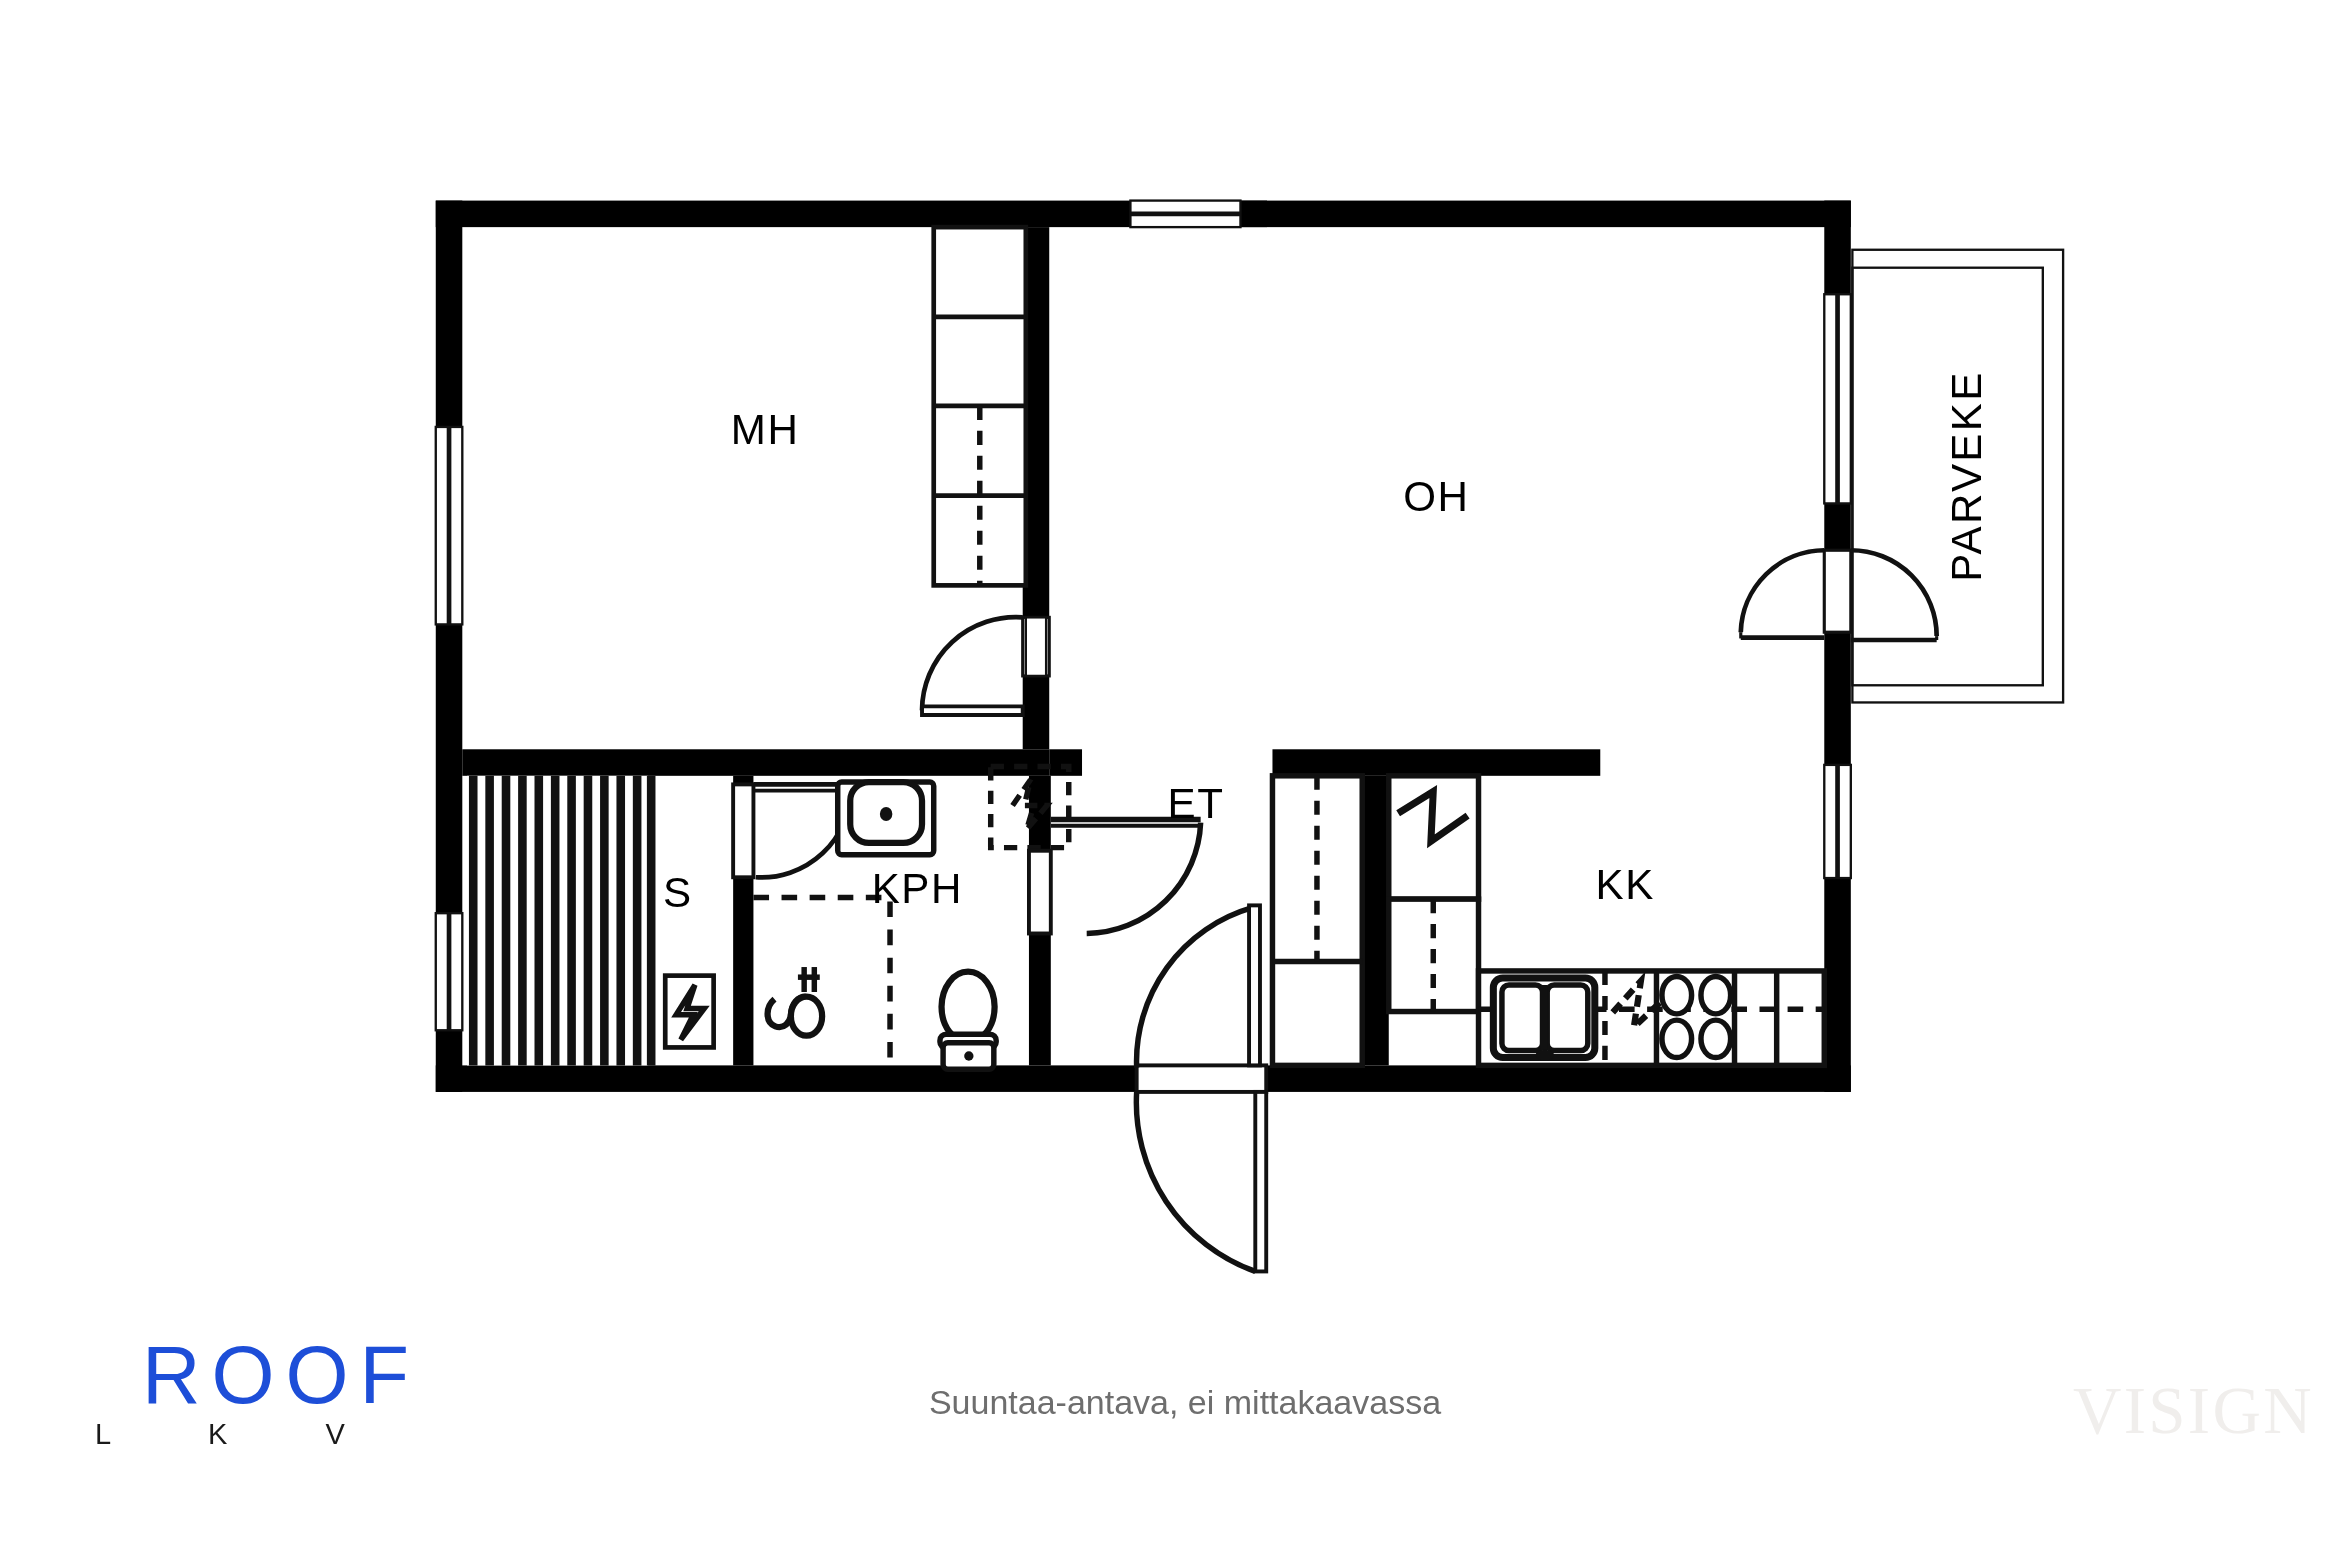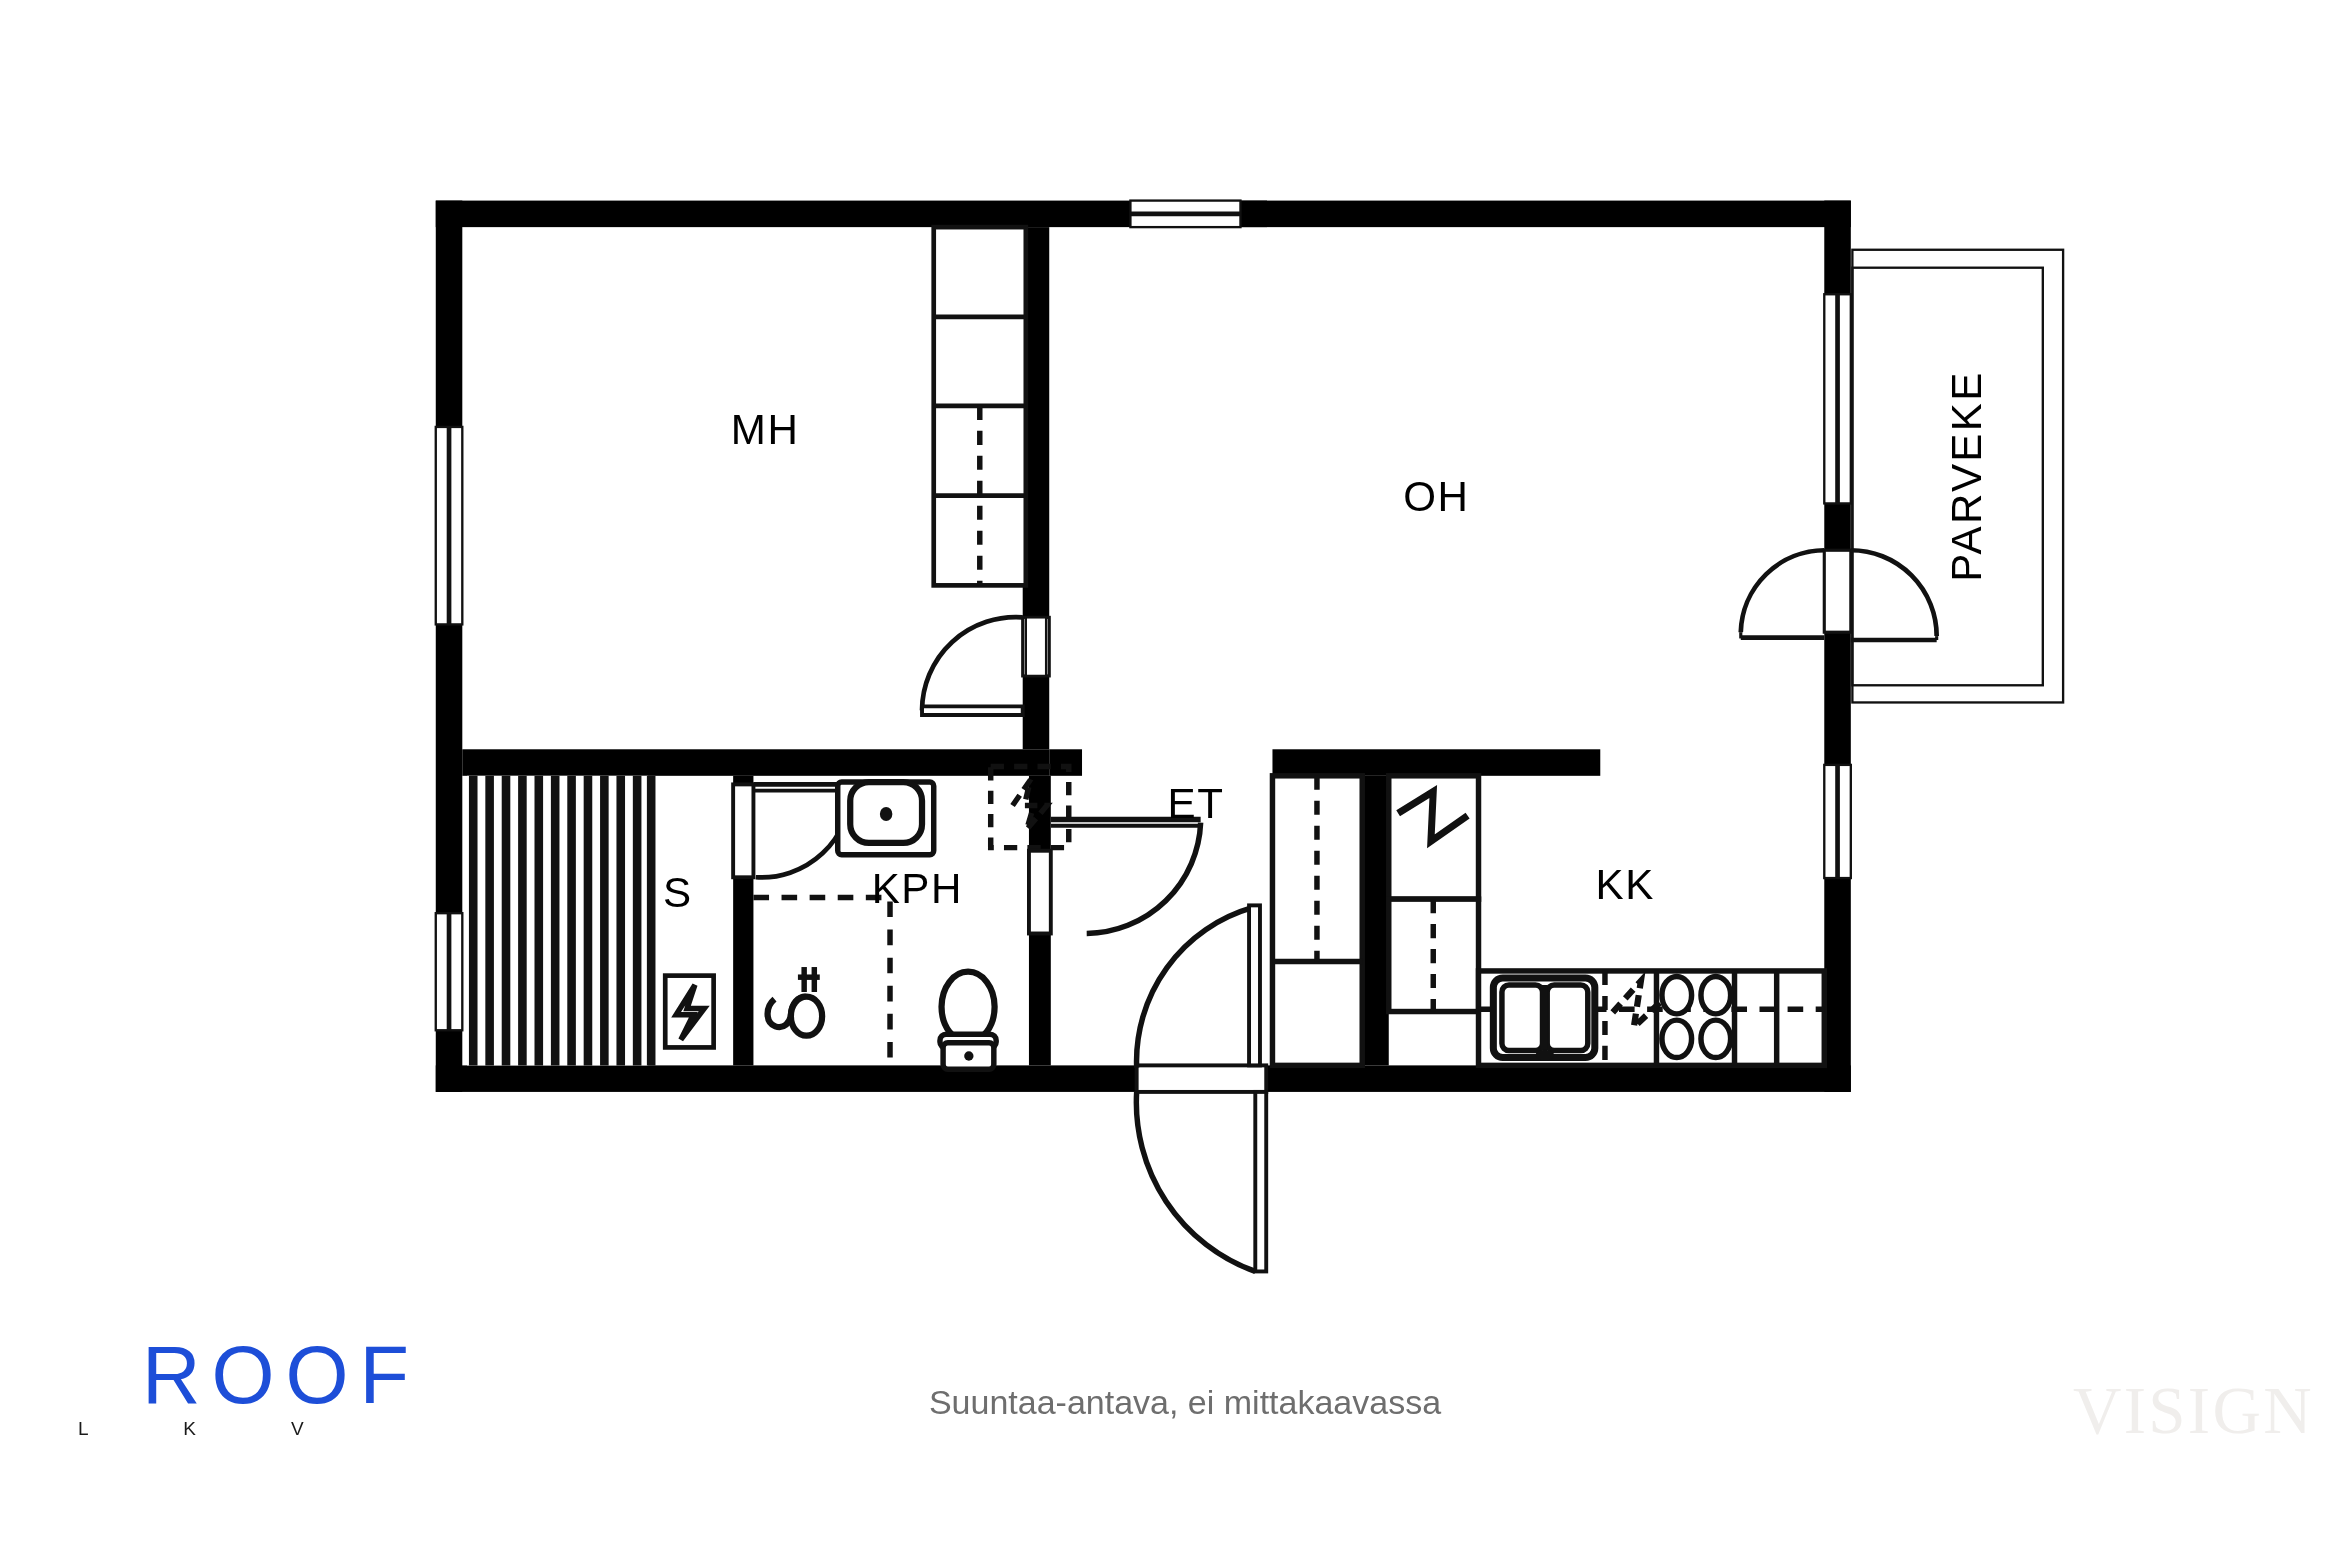--- a/index.html
+++ b/index.html
@@ -46,23 +46,23 @@
     font-family:"Liberation Sans", sans-serif;
     font-size:81px;
     letter-spacing:11px;
     color:#1d4ed8;
     line-height:81px;
     font-weight:400;
     text-align:right;
   }
   #logo .lkv{
     margin-top:1.6px;
-    margin-left:17px;
-    font-family:"Liberation Sans", sans-serif;
-    font-size:19px;
+    margin-left:34px;
+    font-family:"Liberation Sans", sans-serif;
+    font-size:29px;
     letter-spacing:45px;
     color:#1a1a1a;
   }
 
   
   #watermark{
     position:absolute;
     left:2073px;top:1372px;
     font-family:"Liberation Serif", serif;
     font-size:67px;

